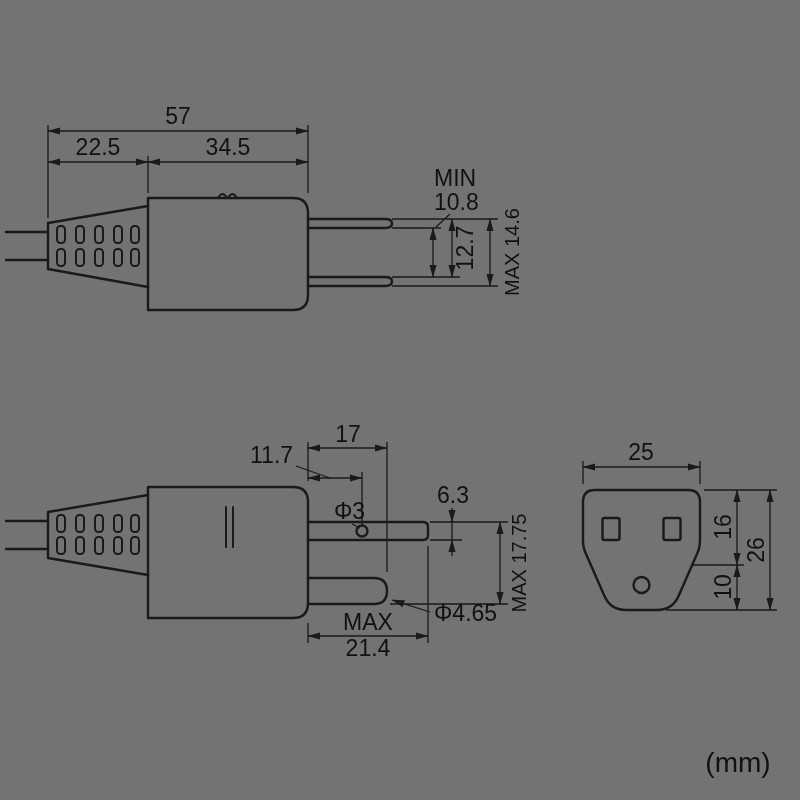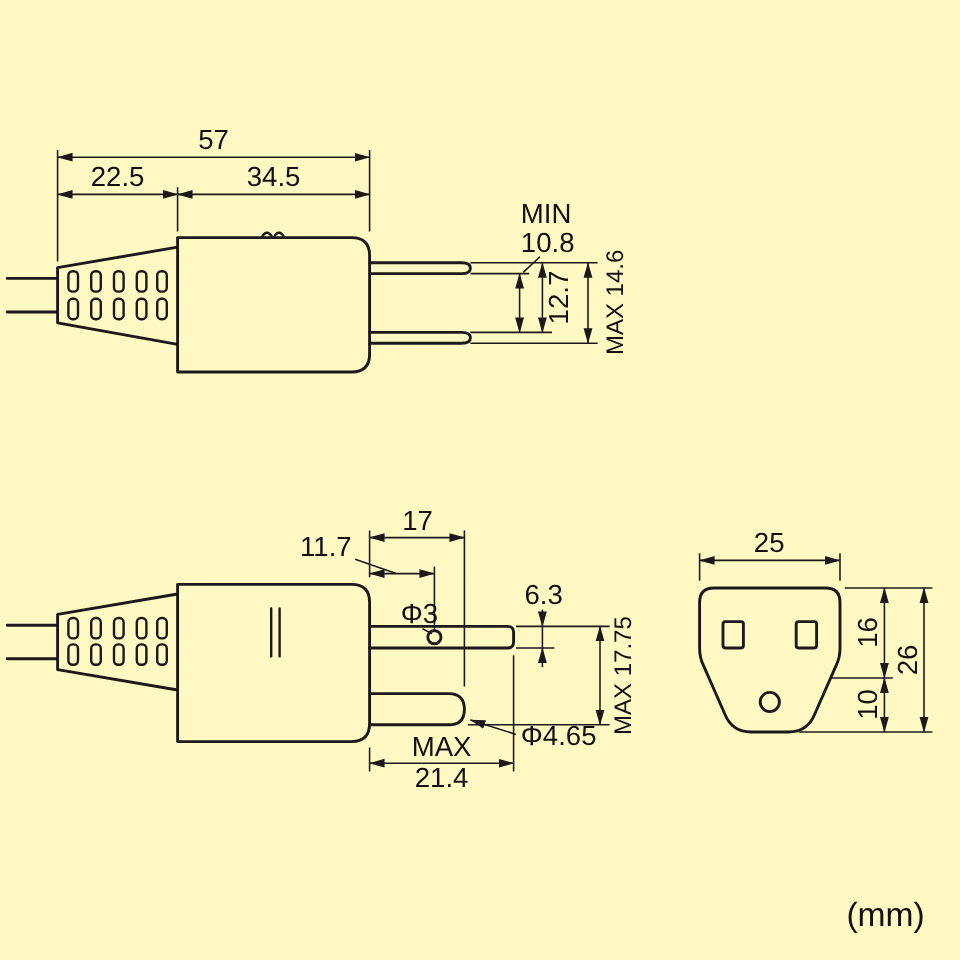--- a/index.html
+++ b/index.html
@@ -1,16 +1,16 @@
 <!DOCTYPE html>
 <html><head>
 <meta charset="utf-8">
 <style>
   html,body{margin:0;padding:0;background:#ffffff;}
-  .frame{position:relative;width:800px;height:800px;background:#fef9c3;overflow:hidden;}
+  .frame{position:relative;width:800px;height:800px;background:#737373;overflow:hidden;}
   svg{display:block;}
   .outline{fill:none;stroke:#1a1a1a;stroke-width:2.4;stroke-linejoin:round;stroke-linecap:round;}
   .rib{fill:none;stroke:#1a1a1a;stroke-width:2;}
   .mark{fill:none;stroke:#1a1a1a;stroke-width:2;stroke-linecap:round;}
   .dim{fill:none;stroke:#1a1a1a;stroke-width:1.3;}
   .t{font-family:"Liberation Sans",sans-serif;font-size:23px;fill:#111;}
   .mid{text-anchor:middle;}
   .sm{font-size:20px;}
   .unit{font-size:28px;}
 </style>

